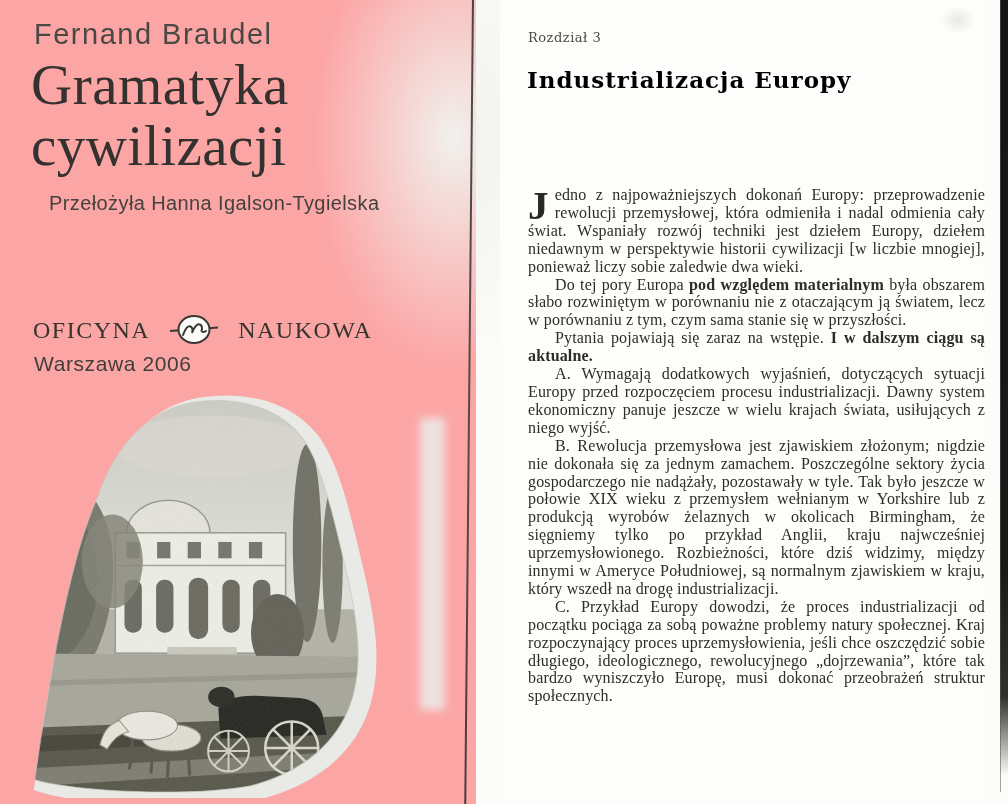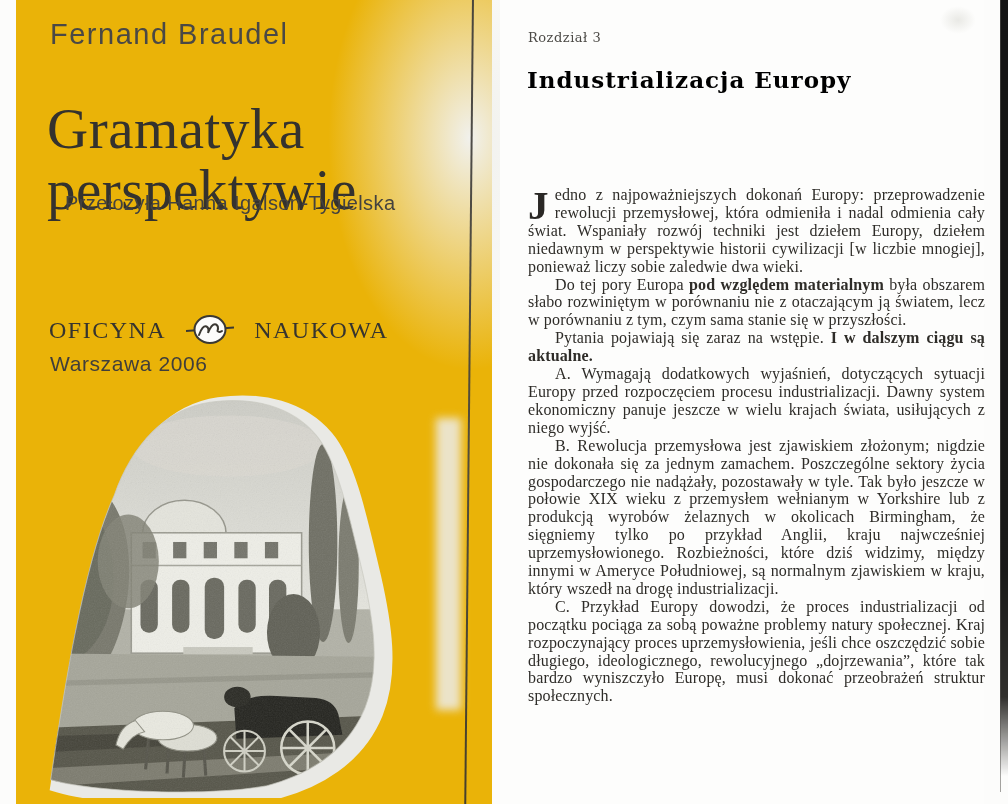--- a/index.html
+++ b/index.html
@@ -3,33 +3,33 @@
 <meta charset="utf-8">
 <style>
   html,body{margin:0;padding:0;}
   body{
     width:1008px;height:804px;position:relative;overflow:hidden;
     background:#fcfcfb;
     font-family:"Liberation Serif",serif;
     -webkit-font-smoothing:antialiased;
   }
   .page{position:absolute;top:0;height:804px;}
-  .left-page{left:16px;width:476px;background:#eab308;}
+  .left-page{left:0;width:476px;background:#fca5a5;}
   .right-page{left:500px;width:484px;background:#fdfdfc;}
 
   
   .author{
     position:absolute;left:34px;top:18px;
     font-family:"Liberation Sans",sans-serif;
     font-size:29px;letter-spacing:1.5px;color:#4a4845;white-space:nowrap;
   }
   .book-title{
     position:absolute;left:31px;top:54px;
     font-family:"Liberation Serif",serif;
-    font-size:57px;line-height:61px;color:#34322e;letter-spacing:.5px;margin-top:44px;
+    font-size:57px;line-height:61px;color:#34322e;letter-spacing:.5px;
   }
   .translator{
     position:absolute;left:34px;top:192px;
     font-family:"Liberation Sans",sans-serif;
     font-size:20px;color:#44423f;letter-spacing:.4px;white-space:nowrap;margin-left:15px;
   }
   .publisher{
     position:absolute;left:33px;top:312px;
     display:flex;align-items:center;gap:18px;
     font-family:"Liberation Serif",serif;
@@ -93,21 +93,21 @@
   }
 </style>
 </head>
 <body>
 
 <div class="page left-page">
   <div class="cover-swoosh"></div>
   <div class="author">Fernand Braudel</div>
   <div class="book-title">
     <div>Gramatyka</div>
-    <div>perspektywie</div>
+    <div>cywilizacji</div>
   </div>
   <div class="translator">Przełożyła Hanna Igalson-Tygielska</div>
 
   <div class="publisher">
     <span>OFICYNA</span>
     <svg class="logo" width="48" height="36" viewBox="0 0 48 36">
       <line x1="0" y1="19" x2="48" y2="15.5" stroke="#3a3833" stroke-width="2"></line>
       <ellipse cx="24" cy="17.5" rx="15.5" ry="13.5" fill="#fcfcfb" stroke="#3a3833" stroke-width="2"></ellipse>
       <path d="M13 23 q3.5 -10 7.5 -8.5 q3 1.5 1.5 6.5 q4 -10 8 -8.5 q3 1.5 1.5 6.5 q1.5 2 4.5 0" fill="none" stroke="#3a3833" stroke-width="2" stroke-linecap="round"></path>
     </svg>

